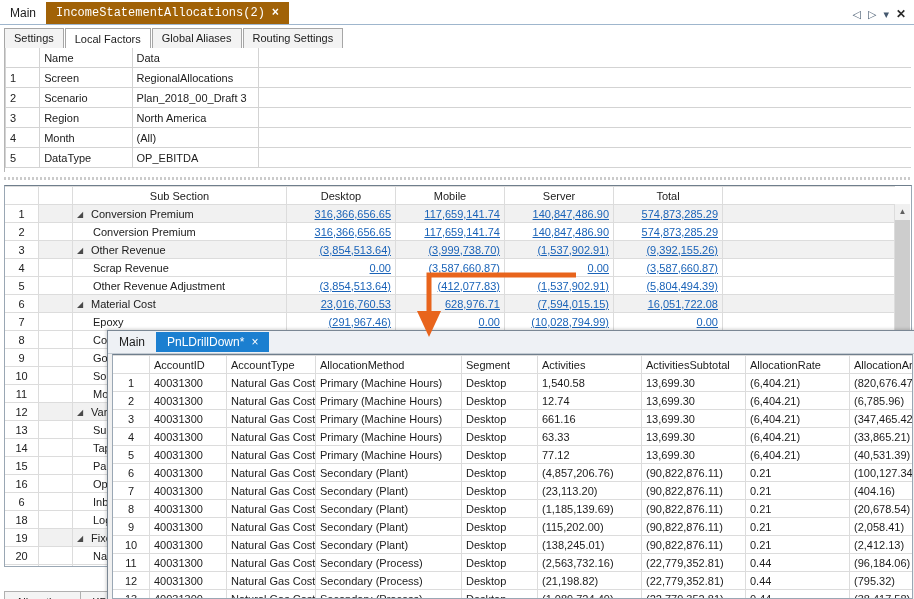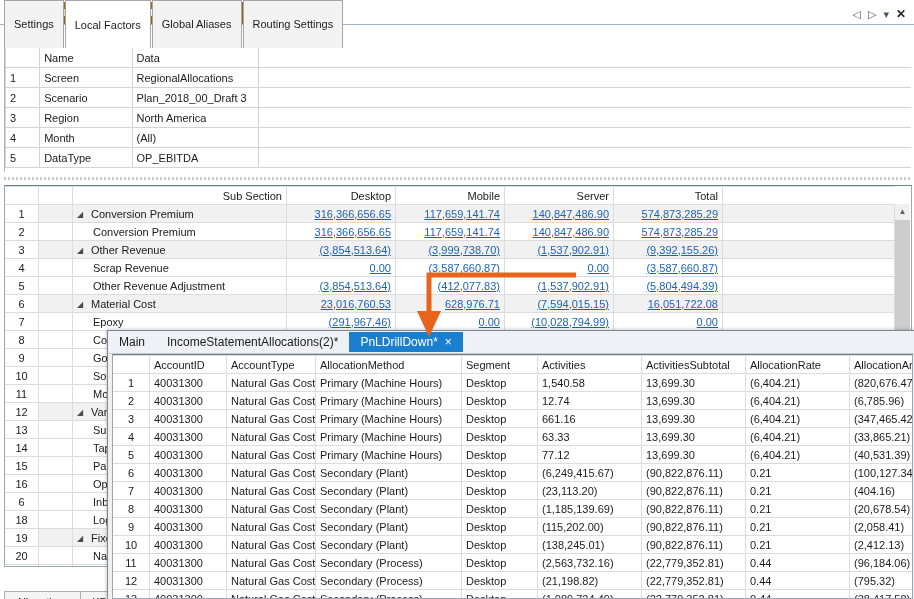--- a/index.html
+++ b/index.html
@@ -49,21 +49,21 @@
     border-top:1px solid #9fb6cd;
   }
 
   
   .prop-tabstrip {
     position:absolute; left:4px; top:2px; width:906px; height:21px;
     display:flex; align-items:flex-end;
     border-bottom:1px solid #a6a6a6;
   }
   .prop-tab {
-    height:19px; line-height:19px; padding:14px 9px;
+    height:19px; line-height:19px; padding:0 9px;
     font-size:11px; color:#1b1b1b;
     border:1px solid #a6a6a6; border-bottom:none;
     background:#f3f3f3;
     margin-right:1px;
     cursor:default; white-space:nowrap;
   }
   .prop-tab.active { background:#ffffff; height:20px; line-height:20px; position:relative; top:1px;margin-top:46px;}
 
   
   .prop-grid {
@@ -108,21 +108,21 @@
     background:#ffffff;
     border:1px solid #9aa7b4; border-top:1px solid #6f7e8c;
     overflow:hidden;
   }
   .mg-table { border-collapse:collapse; table-layout:fixed; width:890px; }
   .mg-table th, .mg-table td {
     border:1px solid #dcdcdc;
     height:17px; padding:0 4px; font-size:11px;
     font-weight:normal; white-space:nowrap; overflow:hidden;
   }
-  .mg-table th { background:#ffffff; text-align:right; color:#1b1b1b; }
+  .mg-table th { background:#ffffff; text-align:center; color:#1b1b1b; }
   .mg-rownum { width:25px; text-align:center; background:#ffffff; border-left:none !important;}
   .mg-indent { width:25px; background:#ffffff; }
   .mg-sub { width:205px; }
   .mg-num { width:100px; text-align:right; }
   .mg-fill { border-right:none !important; background:#ffffff;}
   tr.group td { background:#f1f1f1; }
   tr.group td.mg-rownum { background:#ffffff; }
   .link {
     color:#1a63b8; text-decoration:underline; cursor:pointer;text-align:center;
   }
@@ -524,23 +524,20 @@
       <div class="sheet-tab"><span>KPI</span></div>
     </div>
 
   </div>
 
   <div class="drill">
     <div class="drill-tabstrip">
       <div class="drill-tab">
           <span>Main</span>
         </div>
-      <div class="drill-tab">
-          <span>IncomeStatementAllocations(2)*</span>
-        </div>
       <div class="drill-tab active">
         <span>PnLDrillDown*</span>
         <span class="tab-close">×</span>
       </div>
     </div>
     <div class="drill-grid">
       <table class="dg-table">
         <thead>
           <tr>
             <th class="dg-rownum"></th>
@@ -615,21 +612,21 @@
               <td class="dg-num">(6,404.21)</td>
               <td class="dg-num">(40,531.39)</td>
               <td class="dg-fill"></td>
             </tr>
             <tr>
               <td class="dg-rownum">6</td>
               <td class="dg-acct">40031300</td>
               <td class="dg-type">Natural Gas Cost</td>
               <td class="dg-method">Secondary (Plant)</td>
               <td class="dg-seg">Desktop</td>
-              <td class="dg-num">(6,249,415.67)</td>
+              <td class="dg-num">(4,857,206.76)</td>
               <td class="dg-num">(90,822,876.11)</td>
               <td class="dg-num">0.21</td>
               <td class="dg-num">(100,127.34)</td>
               <td class="dg-fill"></td>
             </tr>
             <tr>
               <td class="dg-rownum">7</td>
               <td class="dg-acct">40031300</td>
               <td class="dg-type">Natural Gas Cost</td>
               <td class="dg-method">Secondary (Plant)</td>

